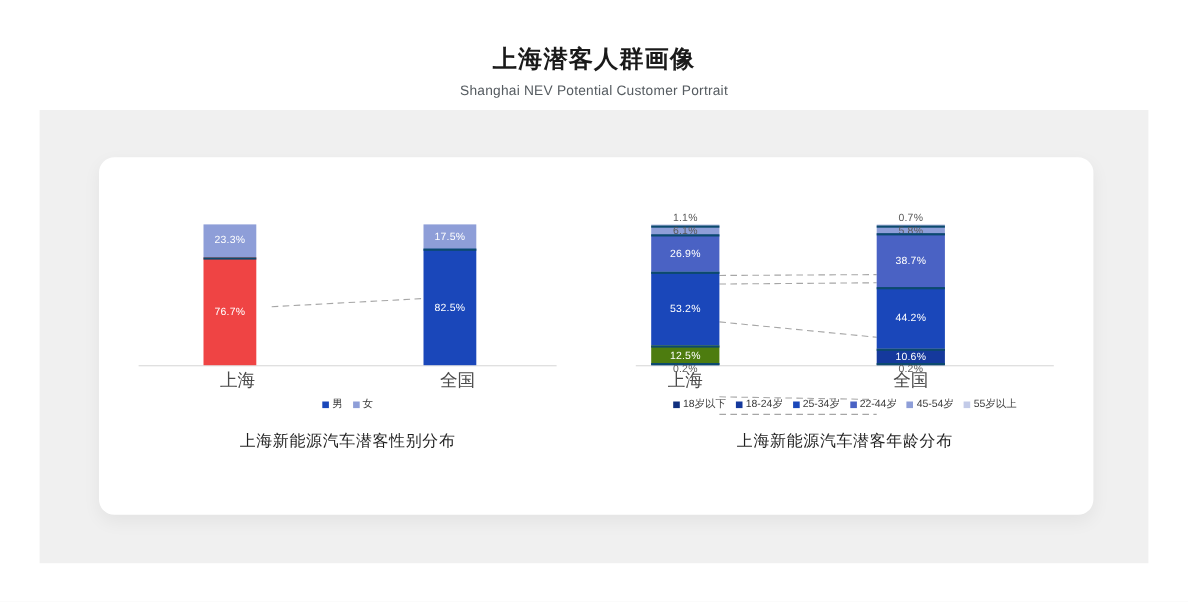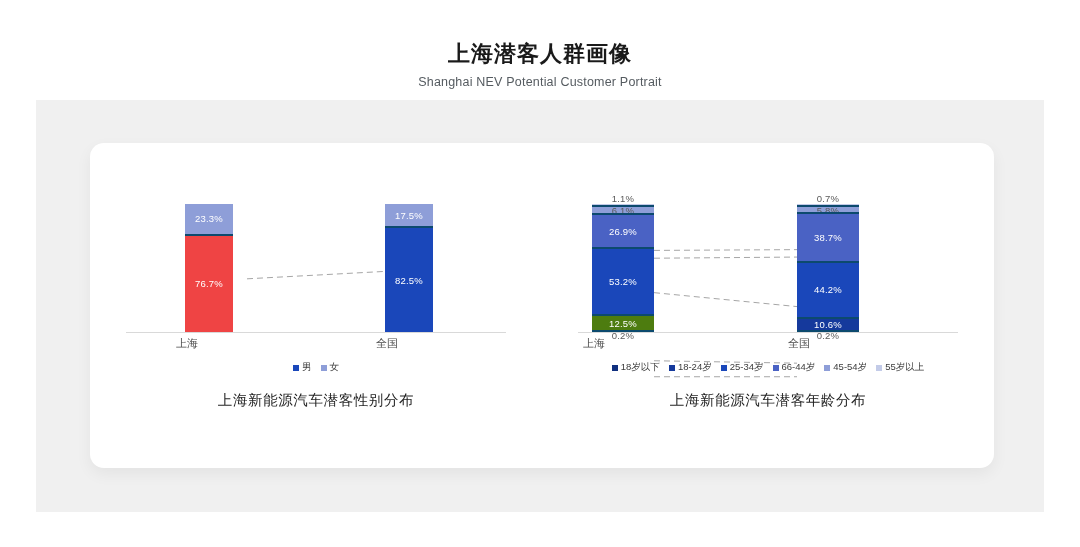--- a/index.html
+++ b/index.html
@@ -118,23 +118,23 @@
   .seg-label.outside {
     position: absolute;
     left: 50%;
     transform: translateX(-50%);
   }
 
   
   .cat-label {
     position: absolute;
     top: 193px;
-    font-size: 11px;
+    font-size: 16px;
     color: #4a4a4a;
-    text-align: left;
+    text-align: center;
     width: 80px;
     white-space: nowrap;
   }
 
   
   .connectors {
     position: absolute;
     left: 0; top: 45px;
     width: 100%; height: 145px;
     pointer-events: none;
@@ -289,21 +289,21 @@
         <div class="legend-item">
           <span class="legend-swatch" style="background: rgb(21, 57, 156);"></span>
           <span>18-24岁</span>
         </div>
         <div class="legend-item">
           <span class="legend-swatch" style="background: rgb(26, 71, 186);"></span>
           <span>25-34岁</span>
         </div>
         <div class="legend-item">
           <span class="legend-swatch" style="background: rgb(74, 98, 196);"></span>
-          <span>66-44岁</span>
+          <span>22-44岁</span>
         </div>
         <div class="legend-item">
           <span class="legend-swatch" style="background: rgb(142, 158, 216);"></span>
           <span>45-54岁</span>
         </div>
         <div class="legend-item">
           <span class="legend-swatch" style="background: rgb(195, 203, 232);"></span>
           <span>55岁以上</span>
         </div>
       </div>

